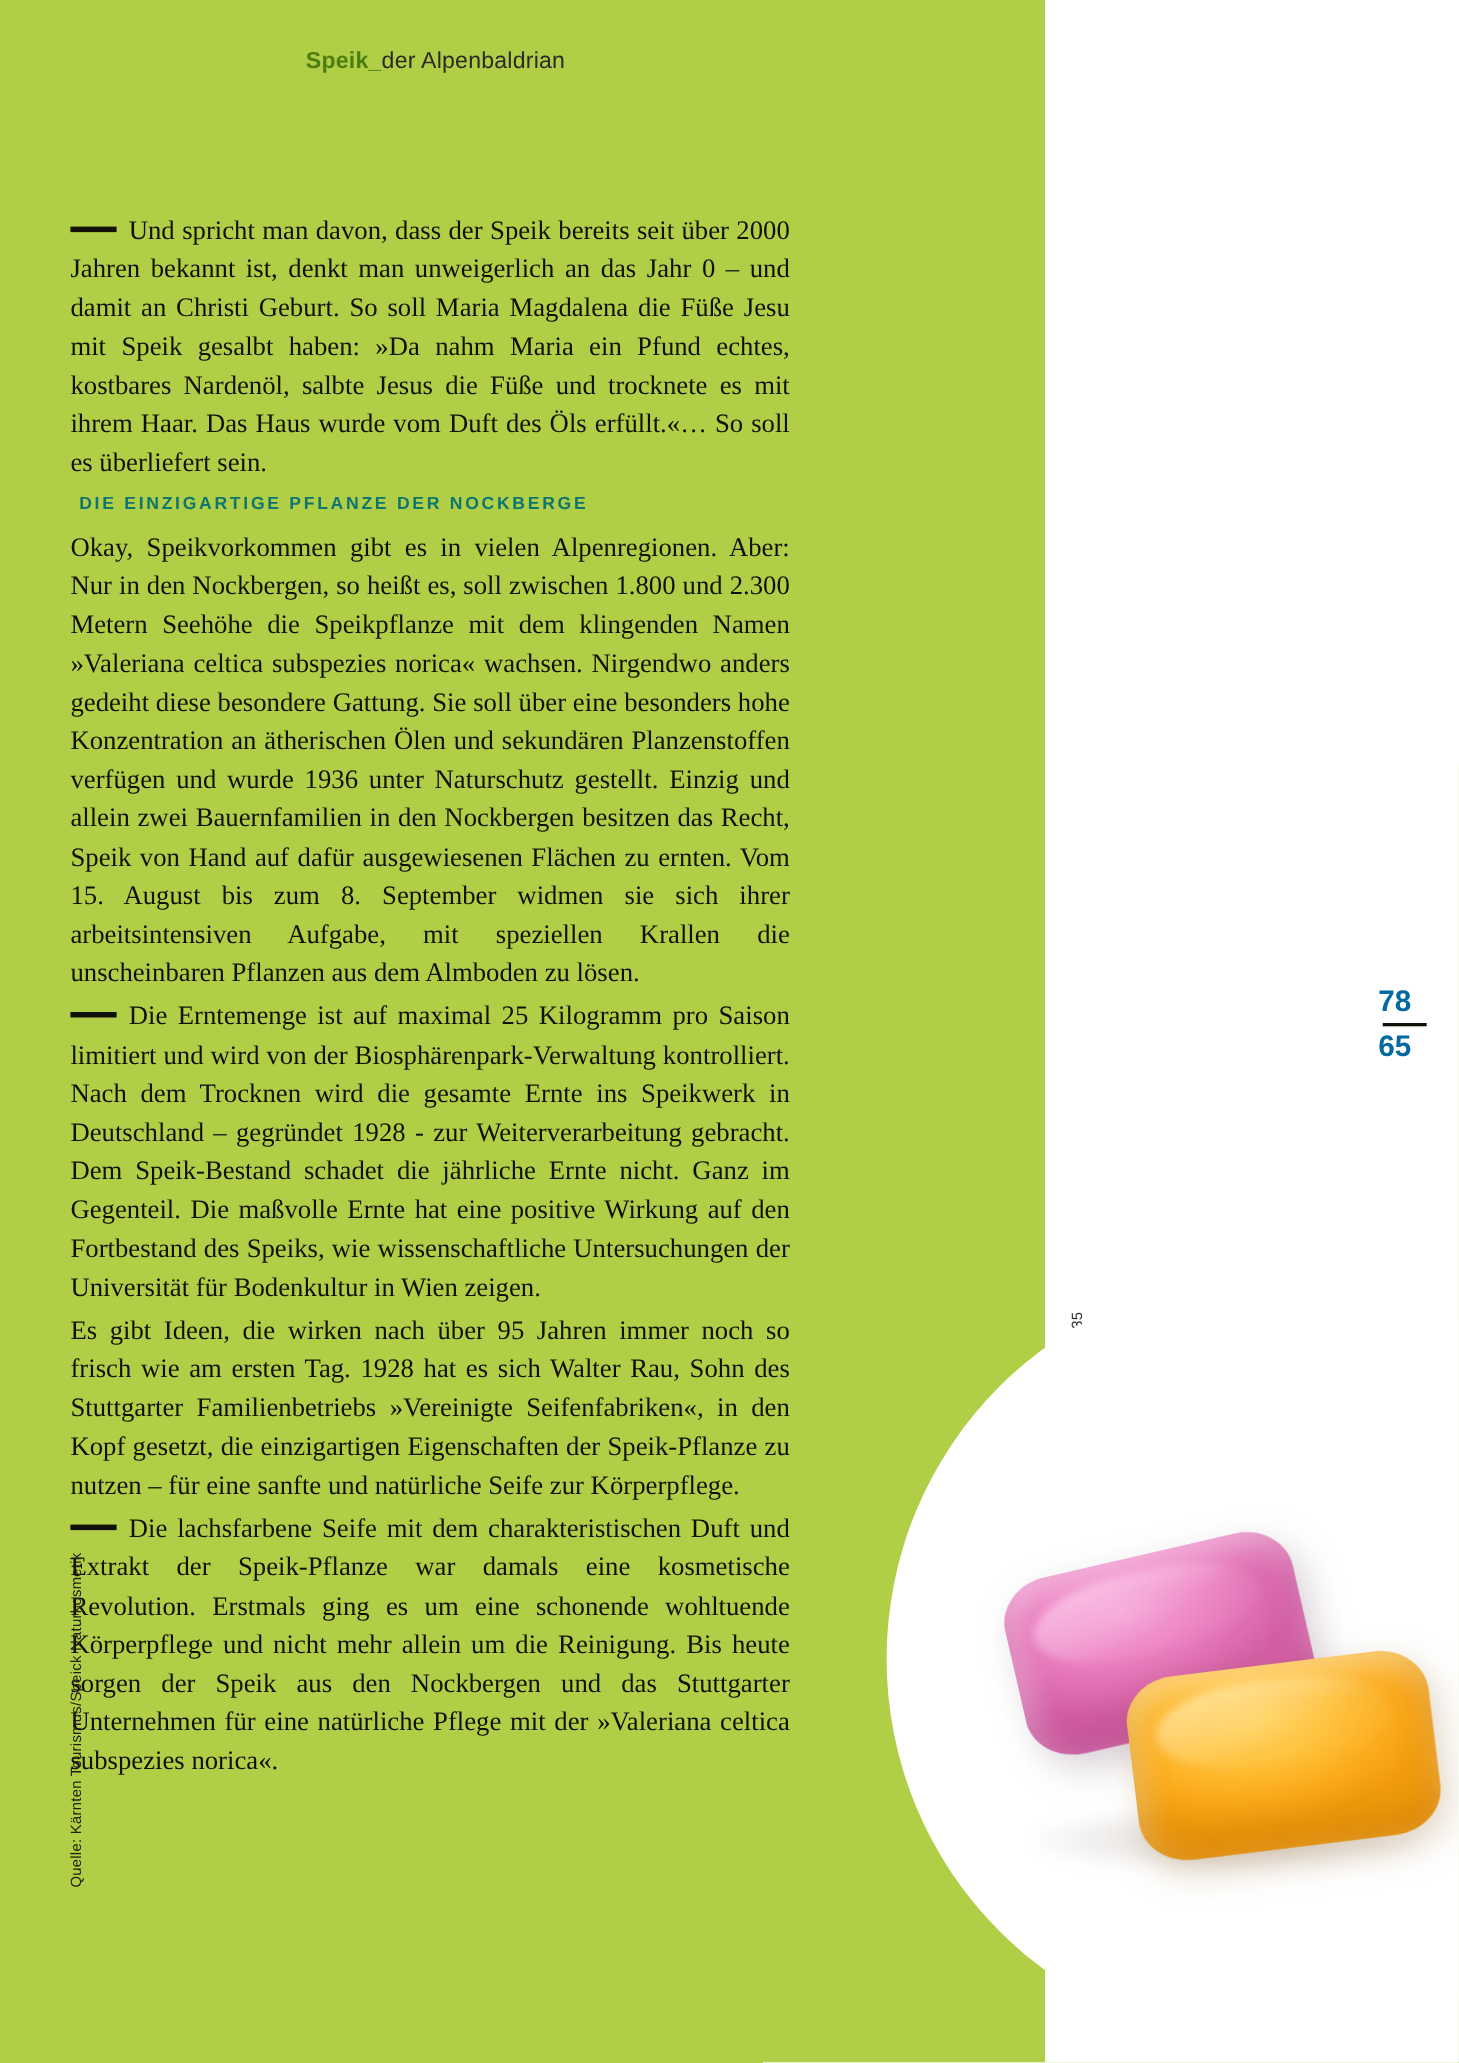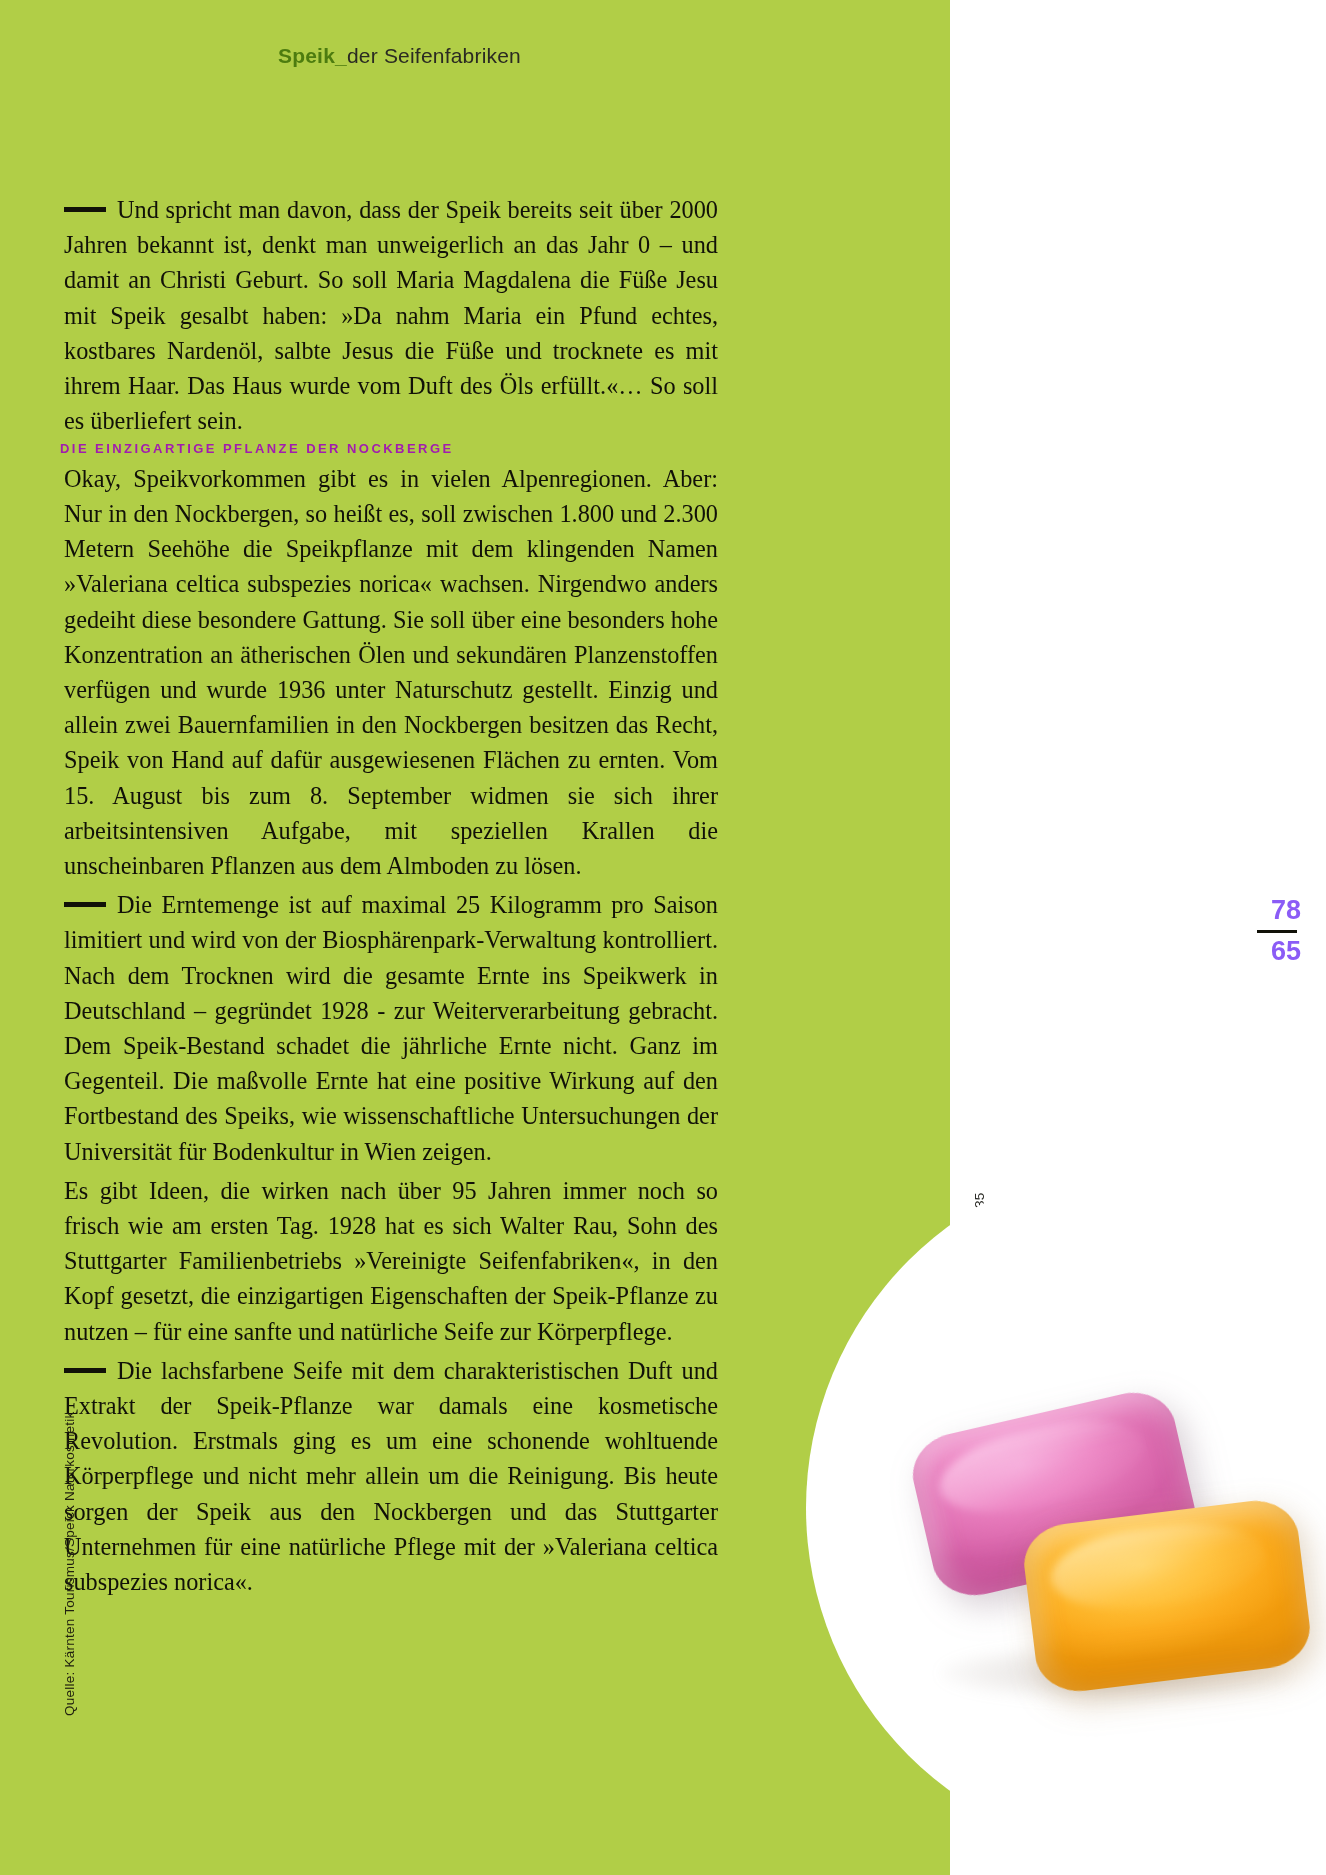--- a/index.html
+++ b/index.html
@@ -99,45 +99,45 @@
   .par-dash {
     display: inline-block;
     width: 42px;
     height: 5px;
     background: #111108;
     vertical-align: 6px;
     margin-right: 11px;
   }
 
   h2.section-head {
-    margin: 0;
-    font-family: "Liberation Sans", sans-serif;
-    font-size: 13px;
+    margin: 12px;
+    font-family: "Liberation Sans", sans-serif;
+    font-size: 16px;
     font-weight: bold;
     letter-spacing: 2.45px;
-    color: #a21caf;
+    color: #0f766e;
     text-transform: uppercase;
     line-height: 1.1;
   }
 
   .gap-before-head { margin-top: 46px; }
   .head-to-text    { margin-top: 11px; }
   .par-gap         { margin-top: 0; font-family: Liberation Serif, serif; }
 
   
   #folio {
     position: absolute;
     left: 1253px;
     top: 895px;
     width: 48px;
-    text-align: right;
+    text-align: left;
     font-family: "Liberation Sans", sans-serif;
     font-weight: bold;
     font-size: 27px;
-    color: #8b5cf6;
+    color: #0369a1;
     line-height: 1.18;
   }
   #folio .folio-rule {
     width: 40px;
     height: 3px;
     background: #111108;
     margin: 3px auto 3px auto;
   }
 
   
@@ -244,21 +244,21 @@
 </style>
 </head>
 <body>
 
 <div id="page">
 
   <div id="green-panel"></div>
   <div id="photo-plate-mask"></div>
 
   <div id="running-head">
-    <span class="rh-strong">Speik_</span><span class="rh-rest">der Seifenfabriken</span>
+    <span class="rh-strong">Speik_</span><span class="rh-rest">der Alpenbaldrian</span>
   </div>
 
   <div id="text-column">
 
     <p class="body-par"><span class="par-dash"></span><span>Und spricht man davon, dass der Speik bereits seit über 2000 Jahren bekannt ist, denkt man unweigerlich an das Jahr 0 – und damit an Christi Geburt. So soll Maria Magdalena die Füße Jesu mit Speik gesalbt haben: »Da nahm Maria ein Pfund echtes, kostbares Nardenöl, salbte Jesus die Füße und trocknete es mit ihrem Haar. Das Haus wurde vom Duft des Öls erfüllt.«… So soll es überliefert sein.</span></p>
 
     <h2 class="section-head gap-before-head">DIE EINZIGARTIGE PFLANZE DER NOCKBERGE</h2>
     <p class="body-par head-to-text">Okay, Speikvorkommen gibt es in vielen Alpenregionen. Aber: Nur in den Nockbergen, so heißt es, soll zwischen 1.800 und 2.300 Metern Seehöhe die Speikpflanze mit dem klingenden Namen »Valeriana celtica subspezies norica« wachsen. Nirgendwo anders gedeiht diese besondere Gattung. Sie soll über eine besonders hohe Konzentration an ätherischen Ölen und sekundären Planzenstoffen verfügen und wurde 1936 unter Naturschutz gestellt. Einzig und allein zwei Bauernfamilien in den Nockbergen besitzen das Recht, Speik von Hand auf dafür ausgewiesenen Flächen zu ernten. Vom 15. August bis zum 8. September widmen sie sich ihrer arbeitsintensiven Aufgabe, mit speziellen Krallen die unscheinbaren Pflanzen aus dem Almboden zu lösen.</p>
     <p class="body-par par-gap"><span class="par-dash"></span><span>Die Erntemenge ist auf maximal 25 Kilogramm pro Saison limitiert und wird von der Biosphärenpark-Verwaltung kontrolliert. Nach dem Trocknen wird die gesamte Ernte ins Speikwerk in Deutschland – gegründet 1928 - zur Weiterverarbeitung gebracht. Dem Speik-Bestand schadet die jährliche Ernte nicht. Ganz im Gegenteil. Die maßvolle Ernte hat eine positive Wirkung auf den Fortbestand des Speiks, wie wissenschaftliche Untersuchungen der Universität für Bodenkultur in Wien zeigen.</span></p>
 

